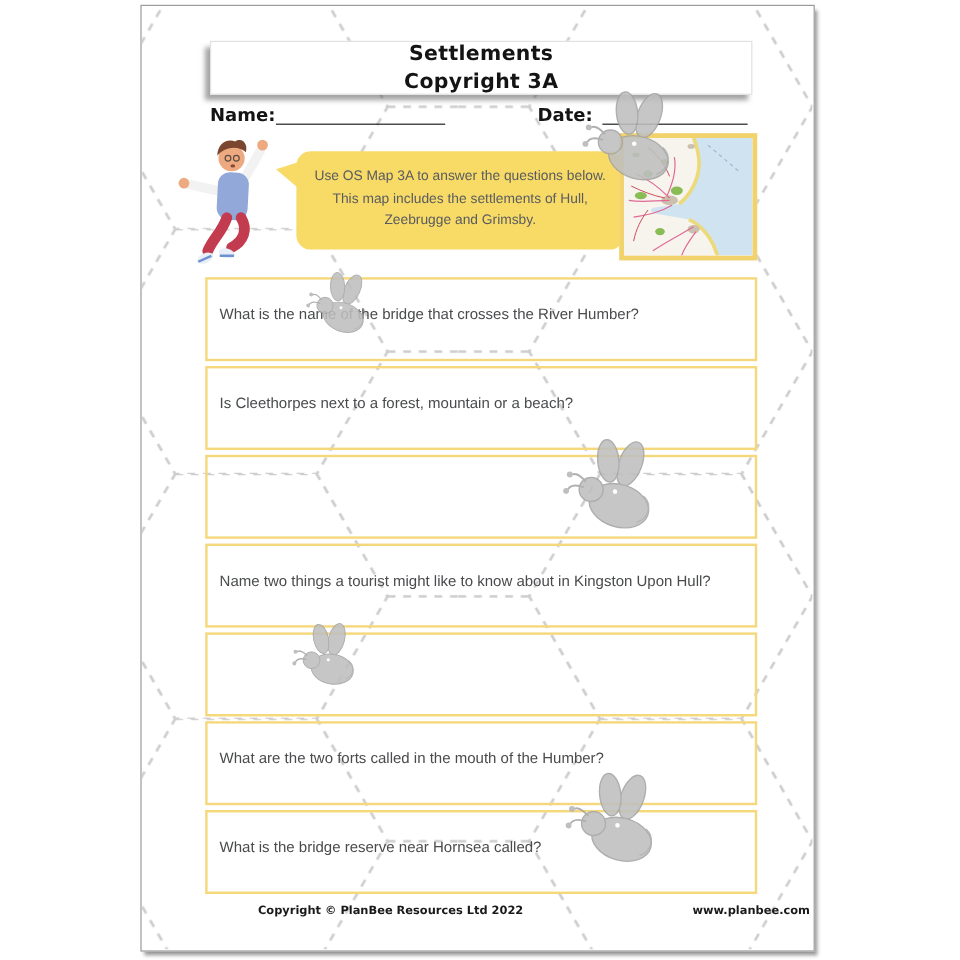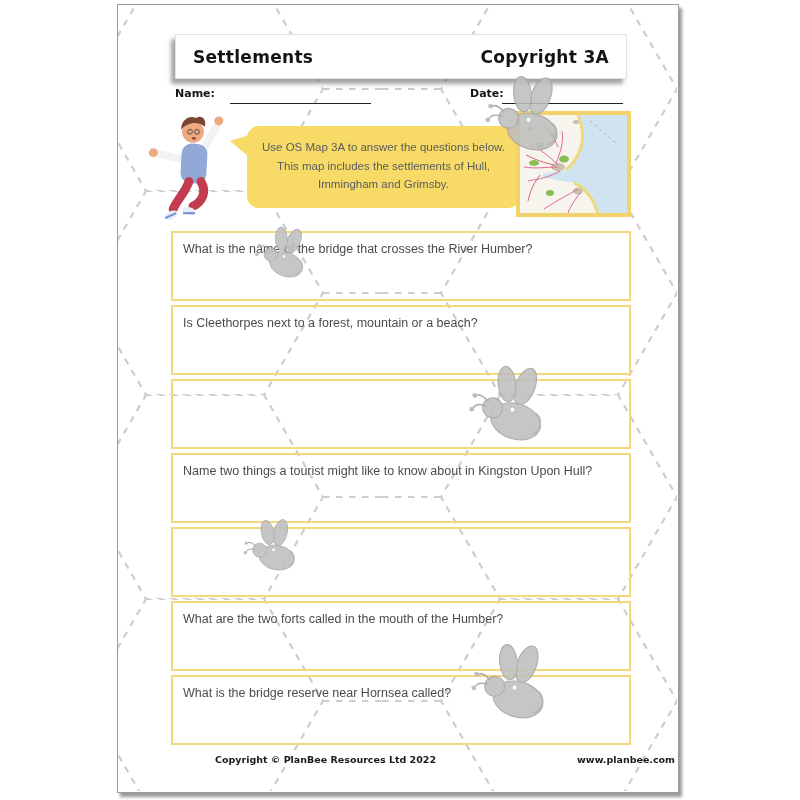--- a/index.html
+++ b/index.html
@@ -10,49 +10,49 @@
   .page { position:absolute; left:117px; top:4px; width:562px; height:789px;
           background:#ffffff; border:1.5px solid #9a9a9a;
           box-shadow:3px 4px 3px rgba(120,120,120,0.75); }
 
   .hex-bg { position:absolute; left:0; top:0; width:100%; height:100%; z-index:0; }
 
   .header-box { position:absolute; left:57px; top:29px; width:452px; height:45px;
                 background:#ffffff; border:1px solid #e2e2e2; z-index:1;
                 box-shadow:-4px 5px 4px rgba(90,90,90,0.55);
                 display:flex; justify-content:space-between; align-items:center;
-                padding:0 17px; }
+                padding:0 17px;flex-direction:column; }
   .header-box span { font-family:"DejaVu Sans", sans-serif; font-weight:800;
                      font-size:17px; color:#141414; letter-spacing:0.3px; }
 
   .field-label { position:absolute; z-index:1; font-family:"DejaVu Sans", sans-serif;
-                 font-weight:800; font-size:11px; color:#141414; }
+                 font-weight:800; font-size:15px; color:#141414; }
   .field-line { position:absolute; z-index:1; border-bottom:1.5px solid #222; }
   #name-label { left:57px; top:82px; }
   #name-line  { left:112px; top:84px; width:141px; height:15px; }
-  #date-label { left:352px; top:82px; }
+  #date-label { left:330px; top:82px; }
   #date-line  { left:384px; top:84px; width:121px; height:15px; }
 
   .character { position:absolute; left:22px; top:105px; width:102px; height:124px; z-index:1; }
 
   .speech-bubble { position:absolute; left:129px; top:121px; width:273px; height:82px;
                    background:#f8da67; border-radius:12px; z-index:1;
                    padding:12px 12px 0 12px; text-align:center; }
   .speech-bubble .line { font-size:11.5px; color:#595c60; line-height:1.62; font-weight:500; }
   .bubble-tail { position:absolute; left:-17px; top:9px; width:0; height:0;
                  border-top:6px solid transparent; border-bottom:16px solid transparent;
                  border-right:19px solid #f8da67; }
 
   .map-thumb { position:absolute; left:398px; top:106px; width:115px; height:106px;
                border:4px solid #f2d26a; background:#f7f4ee; z-index:1; }
   .map-thumb svg { display:block; width:100%; height:100%; }
 
   .questions { position:absolute; left:53px; top:226px; width:460px; z-index:1; }
   .qbox { width:460px; height:70px; border:2.5px solid #f5d87c; margin-bottom:4px;
-          background:transparent; padding:7px 10px; display:flex; flex-direction:column; }
+          background:transparent; padding:20px 10px; display:flex; flex-direction:column; }
   .qtext { font-size:12.5px; color:#4a4b4d; line-height:1.55; }
   .answer-space { flex:1; }
 
   .footer { position:absolute; left:53px; top:749px; width:460px; z-index:1;
             display:flex; justify-content:space-between; align-items:center;margin-left:44px; }
   .footer span { font-family:"DejaVu Sans", sans-serif; font-weight:800;
                  font-size:9.5px; color:#1a1a1a; }
 
   .bee { position:absolute; z-index:3; opacity:0.88; }
   #bee-date { left:366px; top:68px;  width:94px; height:86px; transform:rotate(2deg); }
@@ -127,21 +127,21 @@
       <ellipse cx="30" cy="106" rx="7" ry="4" fill="#e8eef7" transform="rotate(-25 30 106)"></ellipse>
       <ellipse cx="48" cy="102" rx="7" ry="4" fill="#e8eef7" transform="rotate(15 48 102)"></ellipse>
       <path d="M24,109 L35,104" stroke="#6e8fd0" stroke-width="2"></path>
       <path d="M42,104 L54,104" stroke="#6e8fd0" stroke-width="2"></path>
     </svg>
 
     <div class="speech-bubble">
       <div class="bubble-tail"></div>
       <div class="line">Use OS Map 3A to answer the questions below.</div>
       <div class="line">This map includes the settlements of Hull,</div>
-      <div class="line">Immingham and Grimsby.</div>
+      <div class="line">Zeebrugge and Grimsby.</div>
     </div>
 
     <div class="map-thumb">
       <svg viewBox="0 0 107 98" xmlns="http://www.w3.org/2000/svg">
         <rect width="107" height="98" fill="#f7f4ee"></rect>
         <path d="M58,0 C62,10 64,22 61,32 C58,42 52,50 46,55 L26,58 C21,59 21,62 26,63 L54,68 C62,71 70,80 74,88 L78,98 L107,98 L107,0 Z" fill="#cfe4f0"></path>
         <path d="M58,0 C62,10 64,22 61,32 C58,42 52,50 46,55" fill="none" stroke="#ecd979" stroke-width="3"></path>
         <path d="M54,68 C62,71 70,80 74,88 L78,98" fill="none" stroke="#ecd979" stroke-width="3"></path>
         <path d="M70,6 L96,28" stroke="#9fb9ca" stroke-width="1" stroke-dasharray="3 3"></path>
         <ellipse cx="20" cy="30" rx="4" ry="3" fill="#8abc55"></ellipse>

